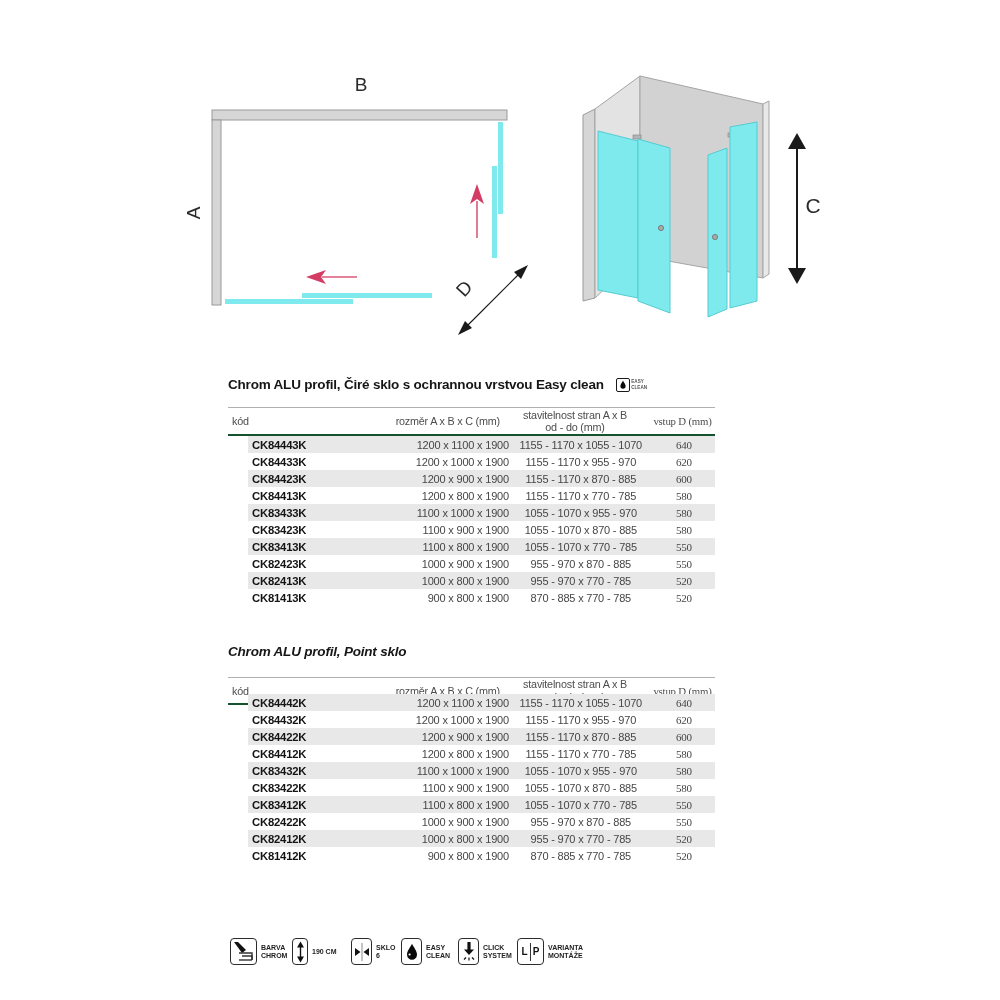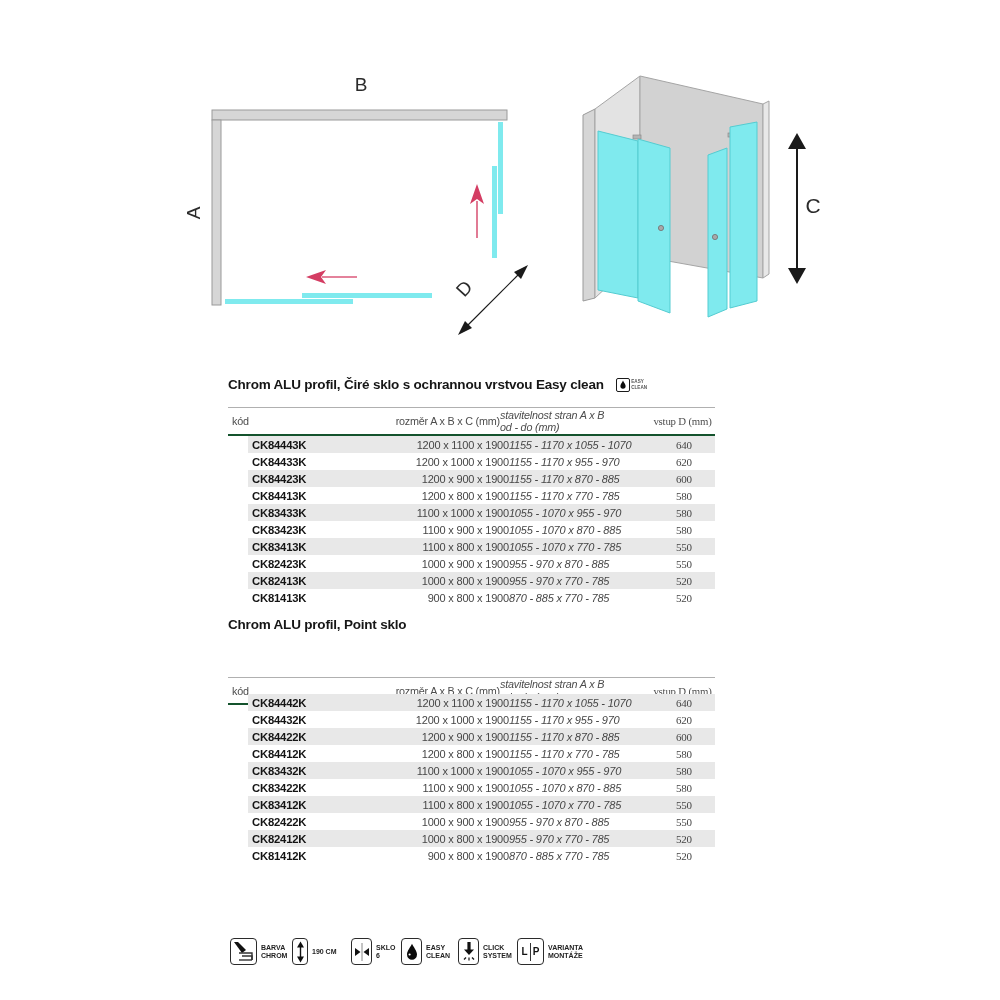--- a/index.html
+++ b/index.html
@@ -14,21 +14,21 @@
   .thead{position:absolute;left:228px;width:487px;display:flex;align-items:center;
          border-top:1px solid #b0b0b0;border-bottom:2px solid #14532d;box-sizing:border-box;
          color:#4d4d4d;font-size:10.8px;letter-spacing:-0.2px;}
   .tbody{position:absolute;left:228px;width:487px;}
   .trow{display:flex;align-items:center;height:17px;font-size:11px;color:#464646;letter-spacing:-0.2px;margin-left:20px;}
   .trow.shade{background:var(--row-shade,#e8e8e8);}
   .tcell{box-sizing:border-box;}
   .c-code{width:117px;text-align:left;padding-left:4px;font-weight:bold;color:#141414;font-size:11.3px;}
   .thead .c-code{font-weight:normal;color:#4d4d4d;font-size:10.8px;}
   .c-size{width:155px;text-align:right;}
-  .c-range{width:150px;font-style:italic;}
+  .c-range{width:150px;text-align:center;}
   .c-entry{width:65px;text-align:center;font-family:Liberation Serif, serif;}
   .thead{height:29px;}
   .thead .hcell2{display:flex;flex-direction:column;justify-content:center;line-height:1.15;}
 
   
   .badge{display:inline-flex;align-items:center;gap:1.5px;font-weight:normal;}
   .badge-box{width:12px;height:12px;border:1.4px solid #1a1a1a;border-radius:2px;display:flex;
              align-items:center;justify-content:center;background:#fff;}
   .badge-caption{font-size:4.6px;line-height:1.1;color:#555;font-weight:bold;letter-spacing:0;}
 
@@ -185,21 +185,21 @@
         <div class="tcell c-entry">520</div>
       </div>
       <div class="trow">
         <div class="tcell c-code">CK81413K</div>
         <div class="tcell c-size">900 x 800 x 1900</div>
         <div class="tcell c-range">870 - 885 x 770 - 785</div>
         <div class="tcell c-entry">520</div>
       </div>
     </div>
 
-  <div class="sec-title" style="top:617px;">
+  <div class="sec-title" style="top:644px;font-style:italic;">
     <span>Chrom ALU profil, Point sklo</span>
   </div>
 
   <div class="thead" style="top:677px;height:28px;">
     <div class="tcell c-code">kód</div>
     <div class="tcell c-size">rozměr A x B x C (mm)</div>
     <div class="tcell c-range hcell2">
       <span>stavitelnost stran A x B</span>
       <span>od - do (mm)</span>
     </div>

